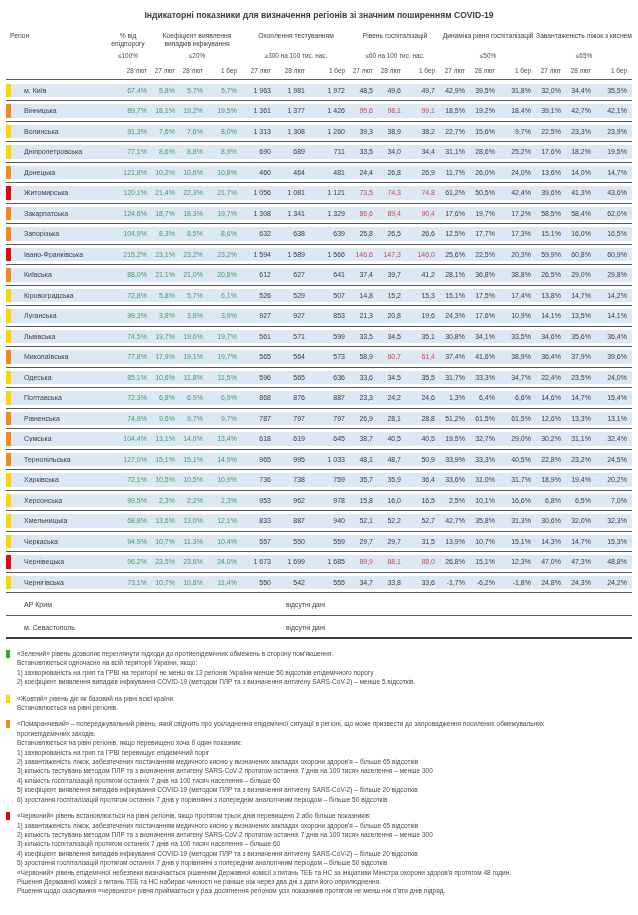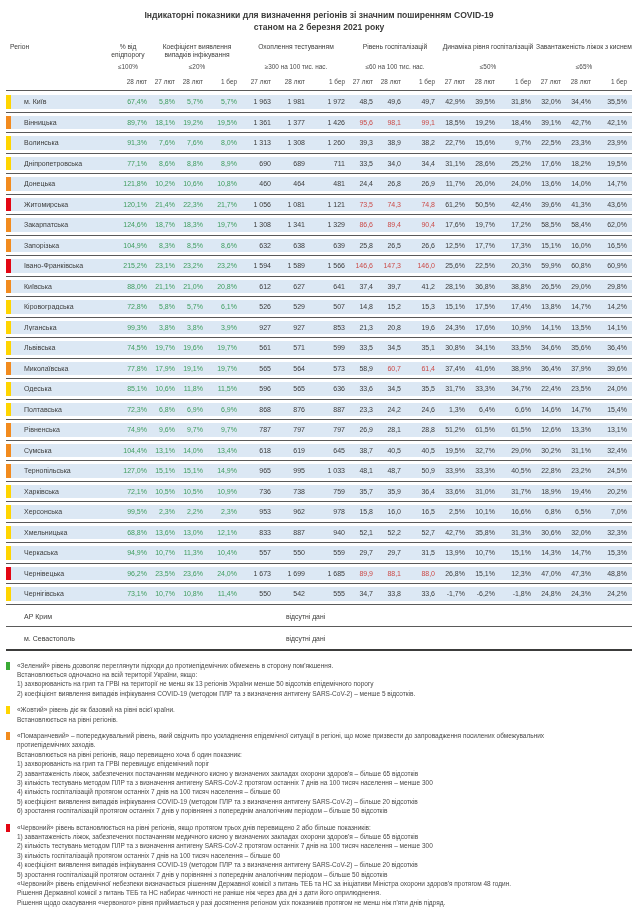--- a/index.html
+++ b/index.html
@@ -54,21 +54,20 @@
   .lbullet{ position:absolute; left:0; top:1px; width:4px; height:8px; display:inline-block;}
   .lline{ font-size:6.5px; line-height:9.4px; color:#4a4a4a;}
 </style>
 </head>
 <body>
 
 <div class="page">
 
   <div class="title">
     <div>Індикаторні показники для визначення регіонів зі значним поширенням COVID-19</div>
-    <div>станом на 2 березня 2021 року</div>
   </div>
 
   <div class="thead">
     <div class="grid hrow1">
       <div class="hlabel region-h" style="grid-column:1/3">Регіон</div>
       <div class="hlabel" style="grid-column:3/4">% від епідпорогу</div>
       <div class="hlabel" style="grid-column:4/7">Коефіцієнт виявлення випадків інфікування</div>
       <div class="hlabel" style="grid-column:7/10">Охоплення тестуванням</div>
       <div class="hlabel" style="grid-column:10/13">Рівень госпіталізацій</div>
       <div class="hlabel" style="grid-column:13/16">Динаміка рівня госпіталізацій</div>

